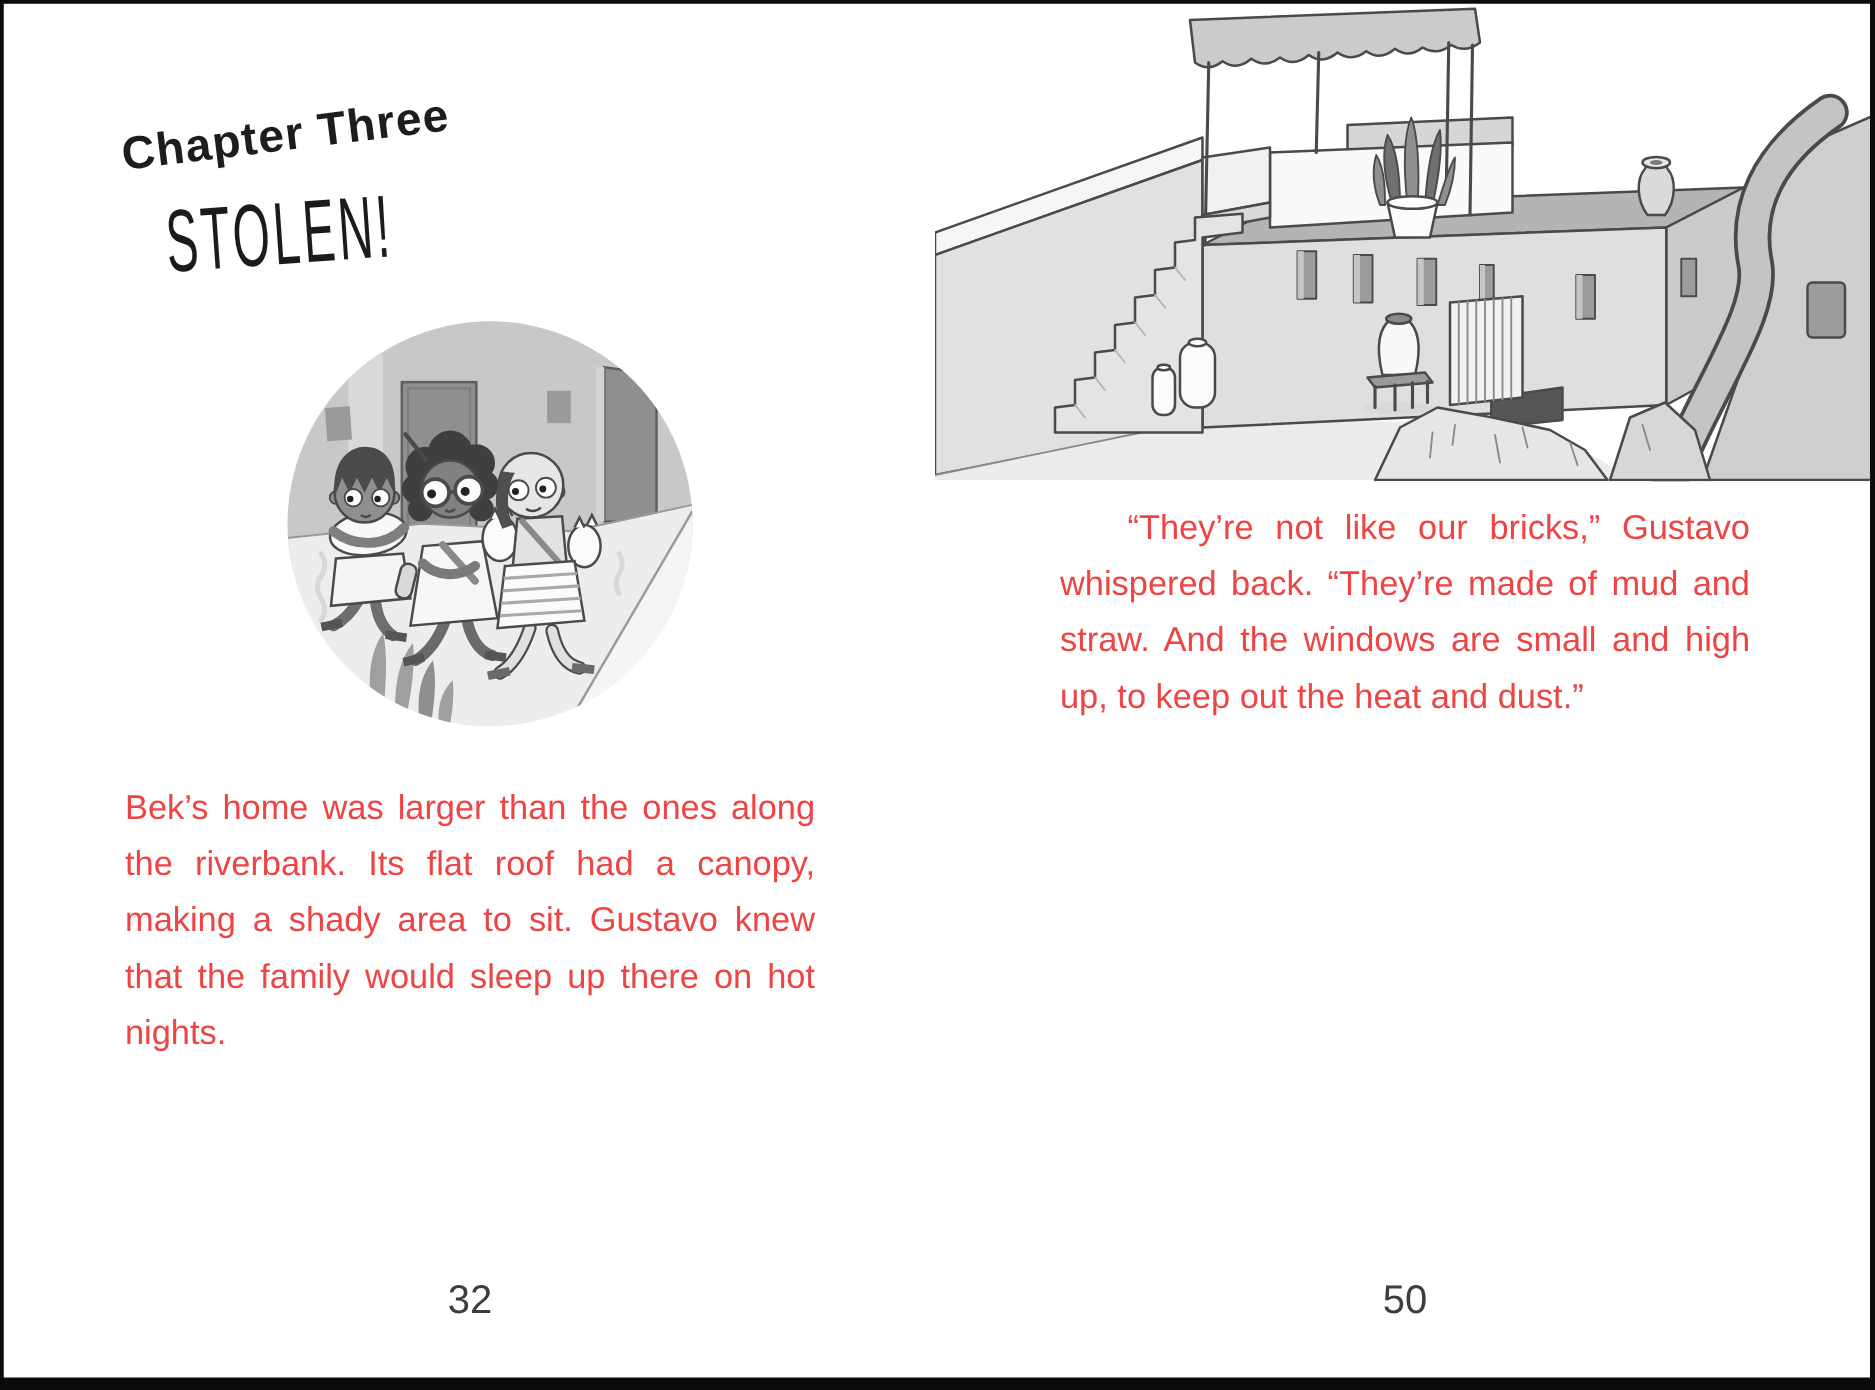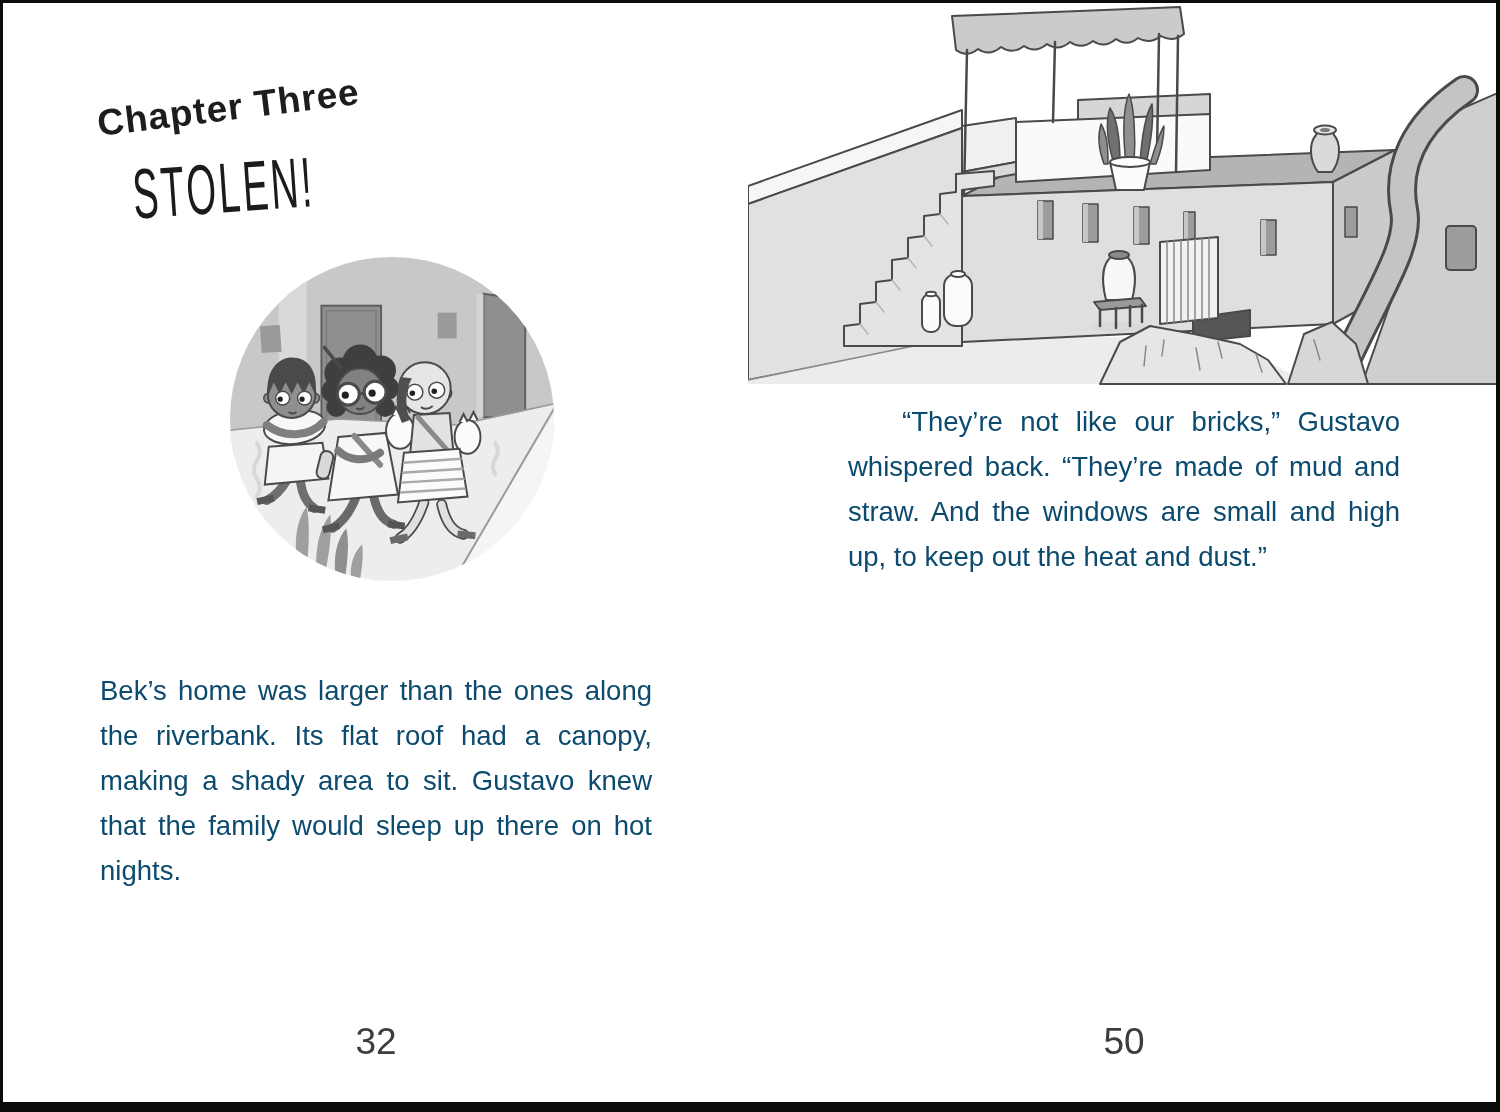--- a/index.html
+++ b/index.html
@@ -19,29 +19,29 @@
   .chapter-title {
     position:absolute; left:127px; top:150px;
     font-size:58px; font-weight:normal; color:#1b1b1b;
     transform:rotate(-4deg) scale(0.66,1.22); transform-origin:left top;
     letter-spacing:4px; white-space:nowrap;
   }
   .circle-illustration { position:absolute; left:226px; top:253px; width:328px; height:328px; }
   .house-illustration  { position:absolute; left:745px; top:0px; width:752px; height:382px; }
   .body-text {
     position:absolute; width:552px; font-size:27.5px; line-height:45px;
-    color:#0c4a6e; text-align:justify;
+    color:#ef4444; text-align:justify;
   }
   .body-text p { margin:0; }
   .body-text p.indent { text-indent:54px; }
-  .left-text  { left:97px;  top:620px;margin-top:45px; }
+  .left-text  { left:97px;  top:620px; }
   .right-text { left:845px; top:396px; }
   .page-number {
     position:absolute; top:1018px; width:552px; text-align:center;
-    font-size:37px; color:#3d3d3d;
+    font-size:32px; color:#3d3d3d;
   }
   .page-number.pn-left  { left:97px; }
   .page-number.pn-right { left:845px; }
   svg { display:block; width:100%; height:100%; }
 </style>
 </head>
 <body>
 
 <div class="spread">
 

